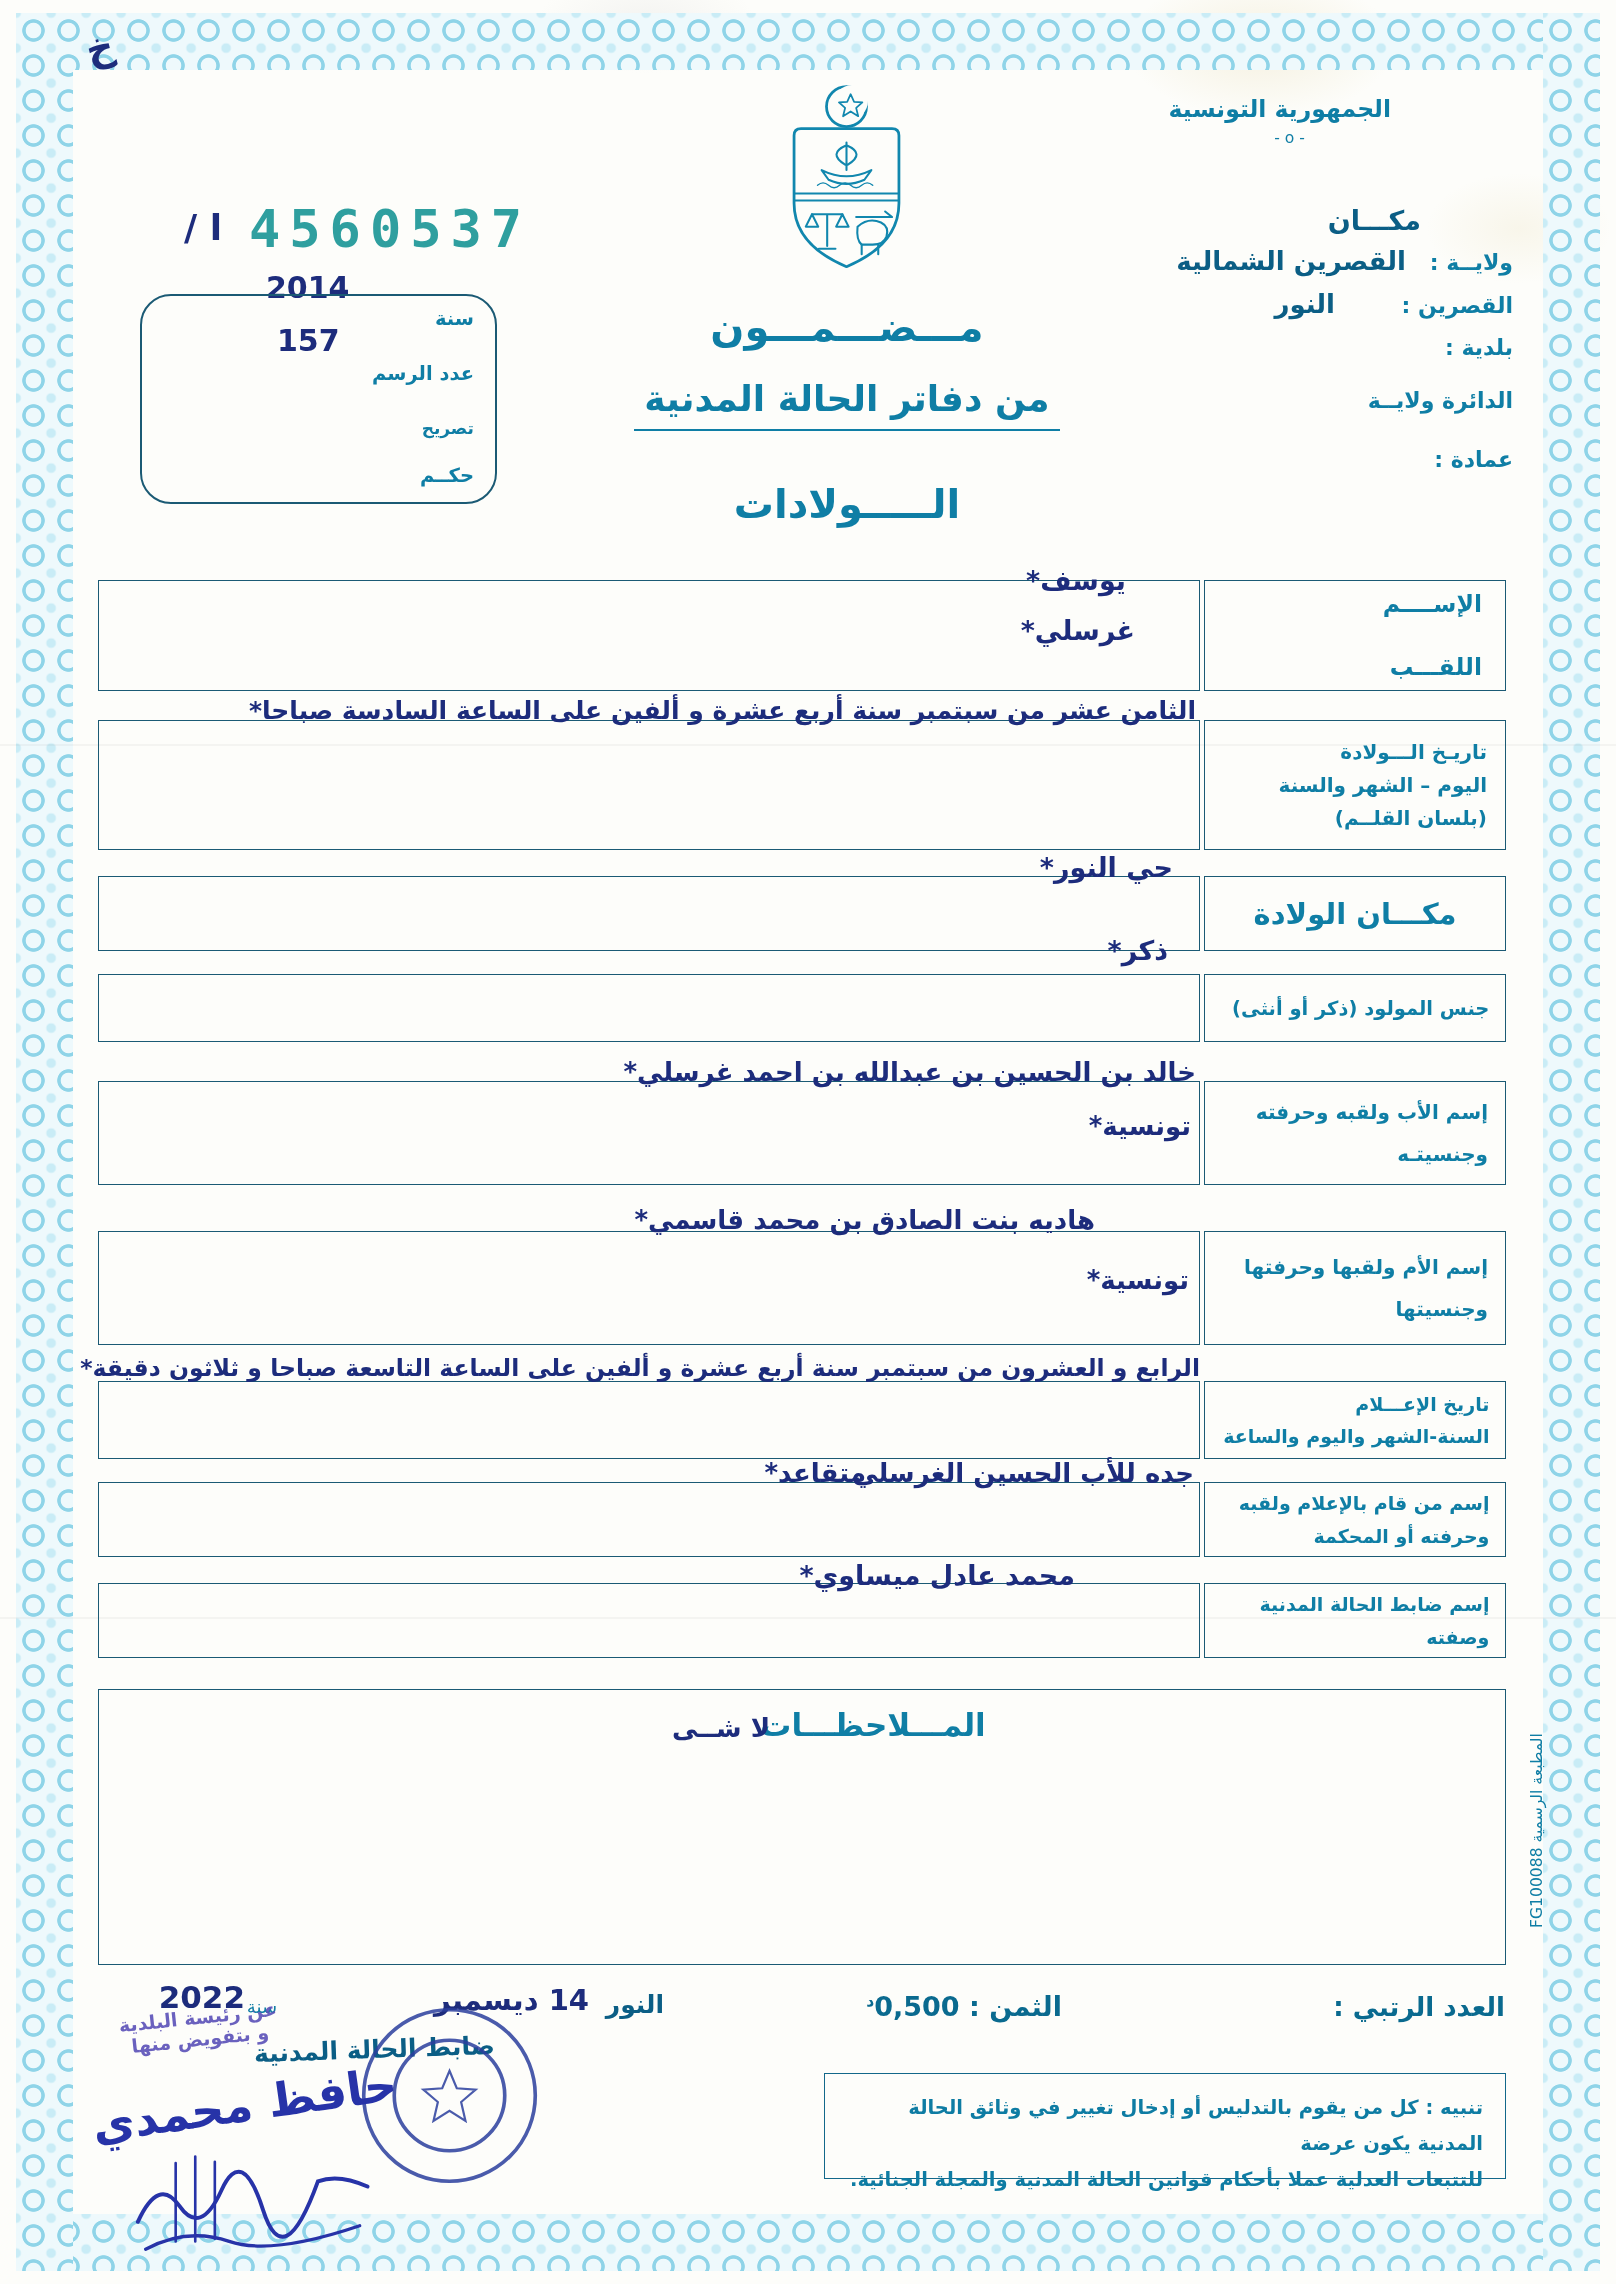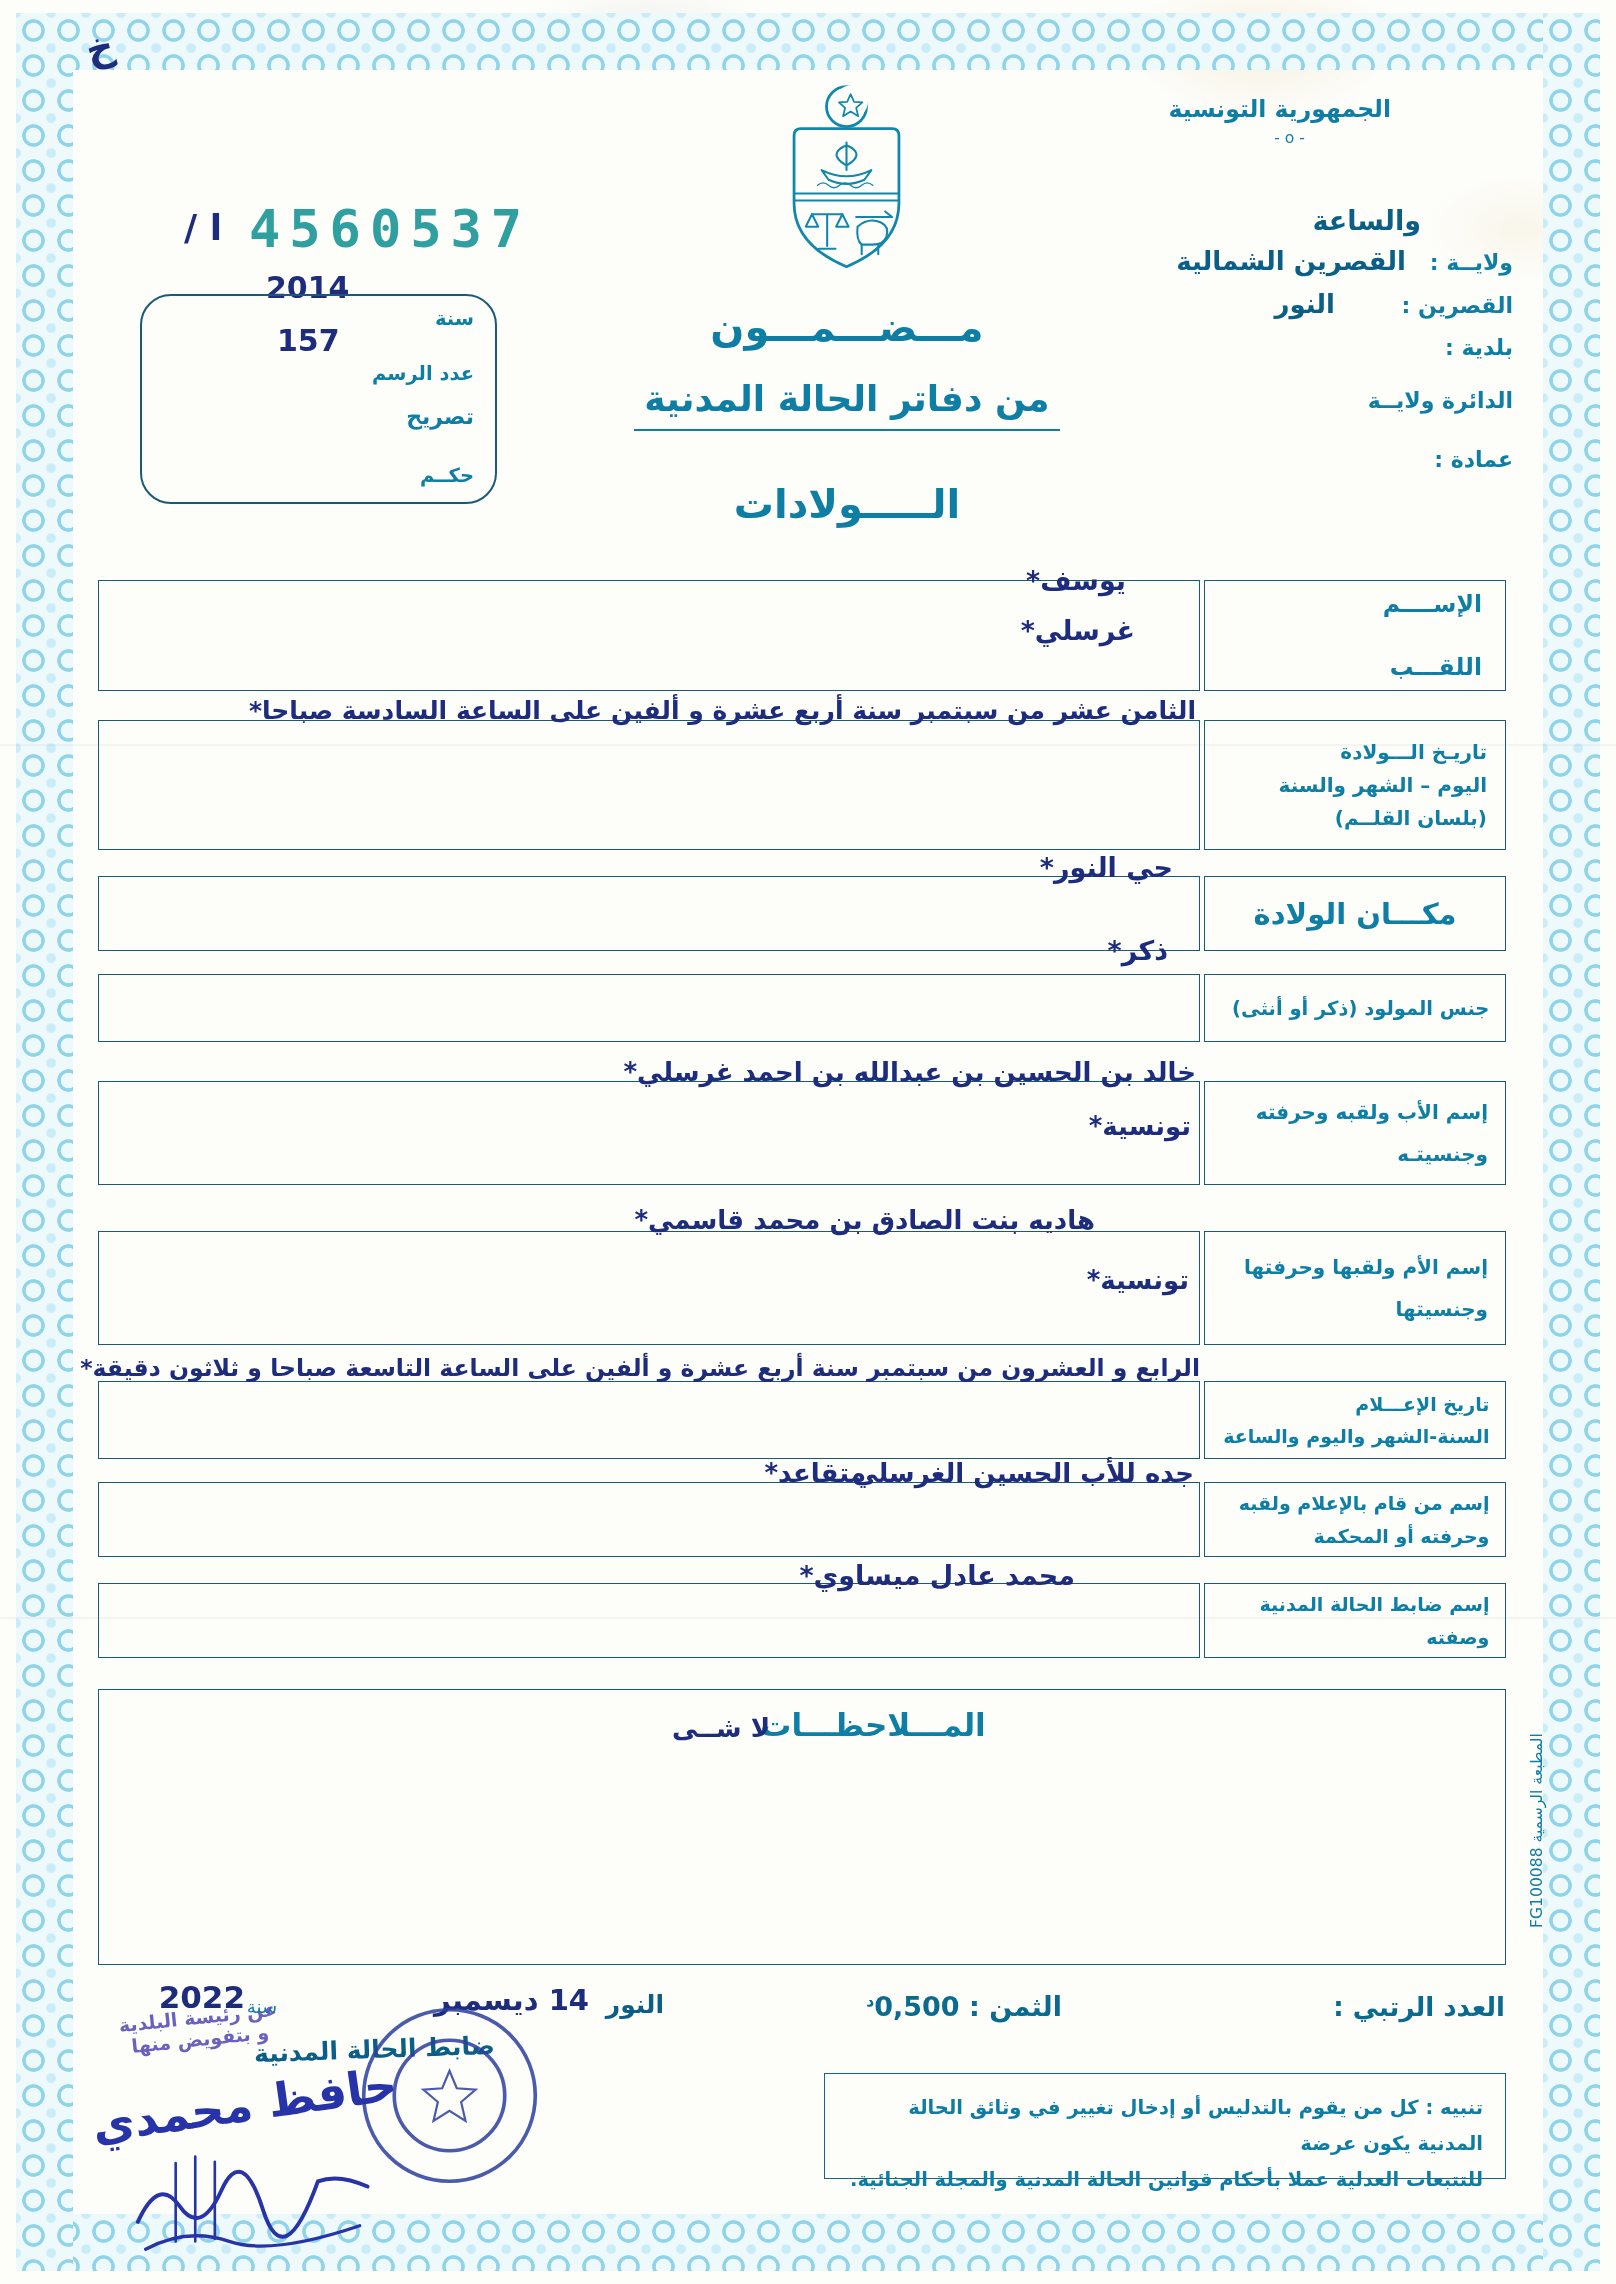--- a/index.html
+++ b/index.html
@@ -54,21 +54,21 @@
   <div class="abs hand" style="left:86px;top:26px;font-size:38px;transform:rotate(-14deg);">خ</div>
 
   <div class="abs hand" style="left:184px;top:207px;font-size:36px;">ا /</div>
   <div class="abs" style="left:249px;top:199px;font-size:52px;font-family:'DejaVu Sans Mono',monospace;font-weight:700;color:#2f9f9f;letter-spacing:9px;">4560537</div>
   <div class="abs hand" style="left:266px;top:270px;font-size:30px;">2014</div>
 
   <div class="box" style="left:140px;top:294px;width:357px;height:210px;border-radius:31px;border-width:2px;"></div>
   <div class="abs print pb" style="right:1142px;top:307px;font-size:19.5px;">سنة</div>
   <div class="abs hand" style="left:277px;top:323px;font-size:30px;">157</div>
   <div class="abs print pb" style="right:1142px;top:362px;font-size:19.5px;">عدد الرسم</div>
-  <div class="abs print pb" style="right:1142px;top:404px;font-size:22px;">تصريح</div>
+  <div class="abs print pb" style="right:1142px;top:418px;font-size:17px;">تصريح</div>
   <div class="abs print pb" style="right:1142px;top:464px;font-size:19.5px;">حكــم</div>
 
   <div class="abs" style="left:761px;top:79px;">
     <svg width="171" height="207" viewBox="0 0 240 300">
       <g fill="none" stroke="#1187ae" stroke-width="4" stroke-linecap="round" stroke-linejoin="round">
         <circle cx="120" cy="40" r="29"></circle>
         <circle cx="127" cy="33" r="24" fill="#fdfdfa" stroke="none"></circle>
         <path d="M126 22 l5 11 12 1 -9 8 3 12 -11 -7 -11 7 3 -12 -9 -8 12 -1 z" stroke-width="2.5"></path>
         <path d="M44 82 Q44 72 54 72 H186 Q196 72 196 82 V180 Q196 240 120 272 Q44 240 44 180 Z"></path>
         <path d="M44 166 H196 M44 176 H196" stroke-width="3"></path>
@@ -80,21 +80,21 @@
         <path d="M134 200 h52 M186 200 l-10 -8" stroke-width="3"></path>
         <path d="M136 214 q16 -14 34 -6 q12 6 8 20 q-4 12 -20 12 h-16 q-8 -6 -6 -26 z" stroke-width="3"></path>
         <path d="M142 240 v14 M166 240 v14" stroke-width="3"></path>
       </g>
     </svg>
   </div>
 
   <div class="abs print pb" style="right:225px;top:95px;font-size:23.5px;">الجمهورية التونسية</div>
   <div class="abs print" style="right:311px;top:129px;font-size:15.6px;">- o -</div>
 
-  <div class="abs stampv" style="right:195px;top:205px;font-size:27px;">والساعة</div>
+  <div class="abs stampv" style="right:195px;top:205px;font-size:27px;">مكـــان</div>
   <div class="abs stampv" style="right:210px;top:246px;font-size:26px;">القصرين الشمالية</div>
   <div class="abs print pb" style="right:103px;top:250px;font-size:22px;">ولايــة :</div>
   <div class="abs stampv" style="right:281px;top:289px;font-size:26px;">النور</div>
   <div class="abs print pb" style="right:103px;top:293px;font-size:22px;">القصرين :</div>
   <div class="abs print pb" style="right:103px;top:335px;font-size:22px;">بلدية :</div>
   <div class="abs print pb" style="right:103px;top:388px;font-size:22px;">الدائرة ولايــة</div>
   <div class="abs print pb" style="right:103px;top:447px;font-size:22px;">عمادة :</div>
 
   <div class="abs print pb" style="left:541px;width:612px;top:304px;font-size:40px;text-align:center;letter-spacing:1.3px;">مـــضـــمـــون</div>
   <div class="abs" style="left:541px;width:612px;top:378px;text-align:center;">

